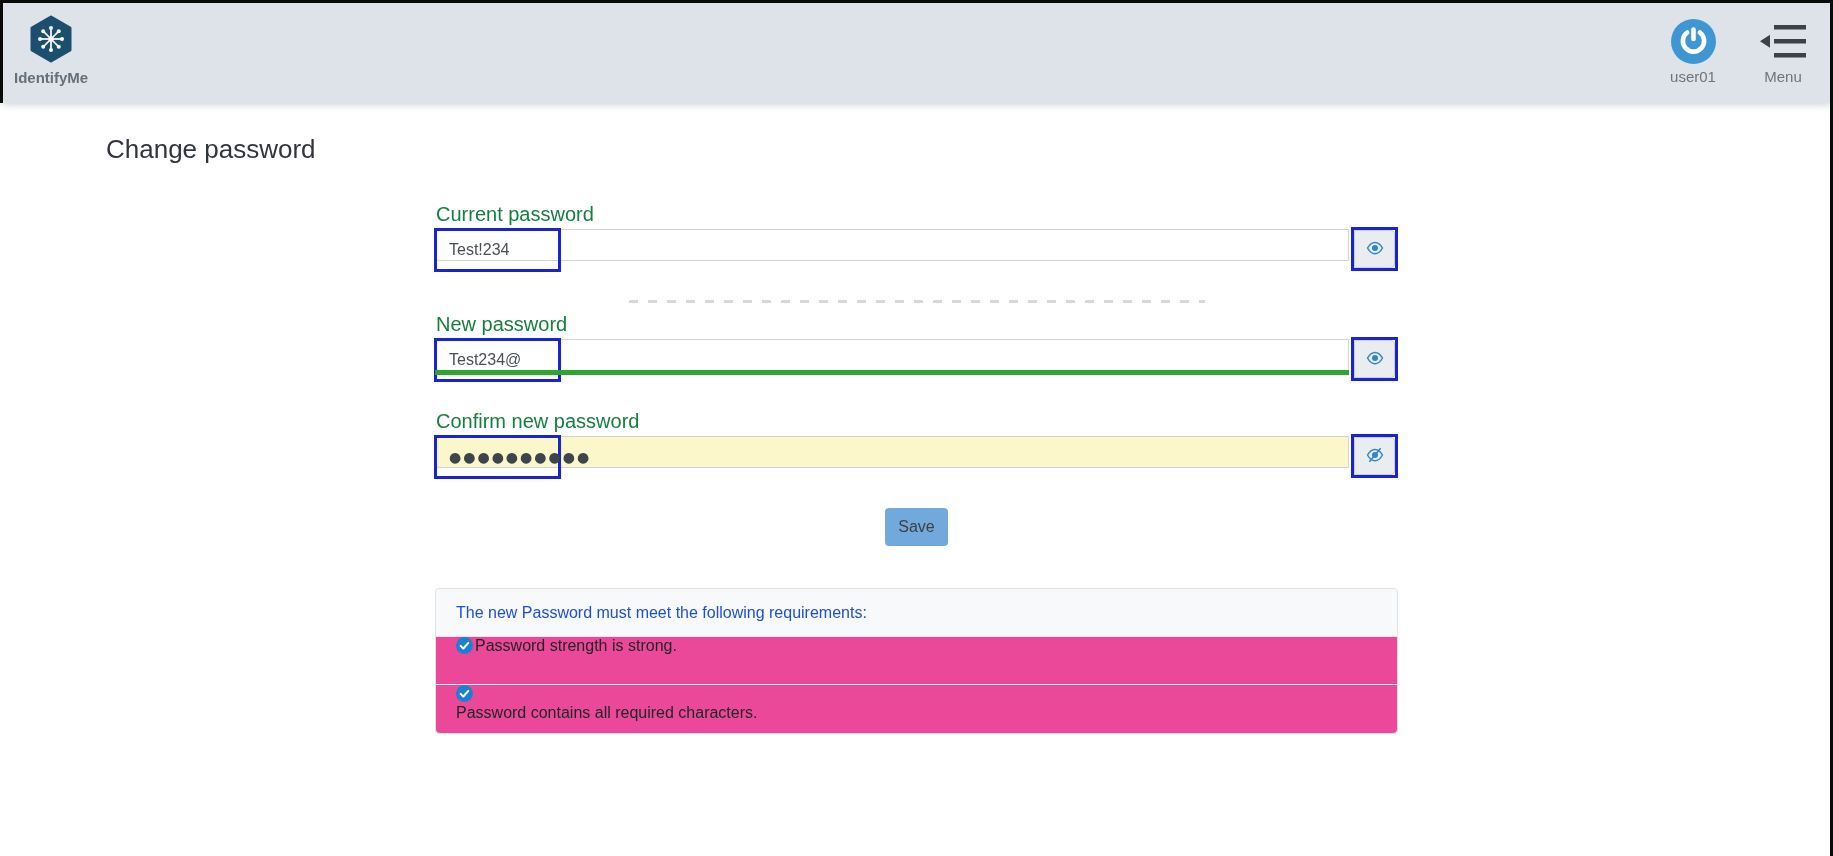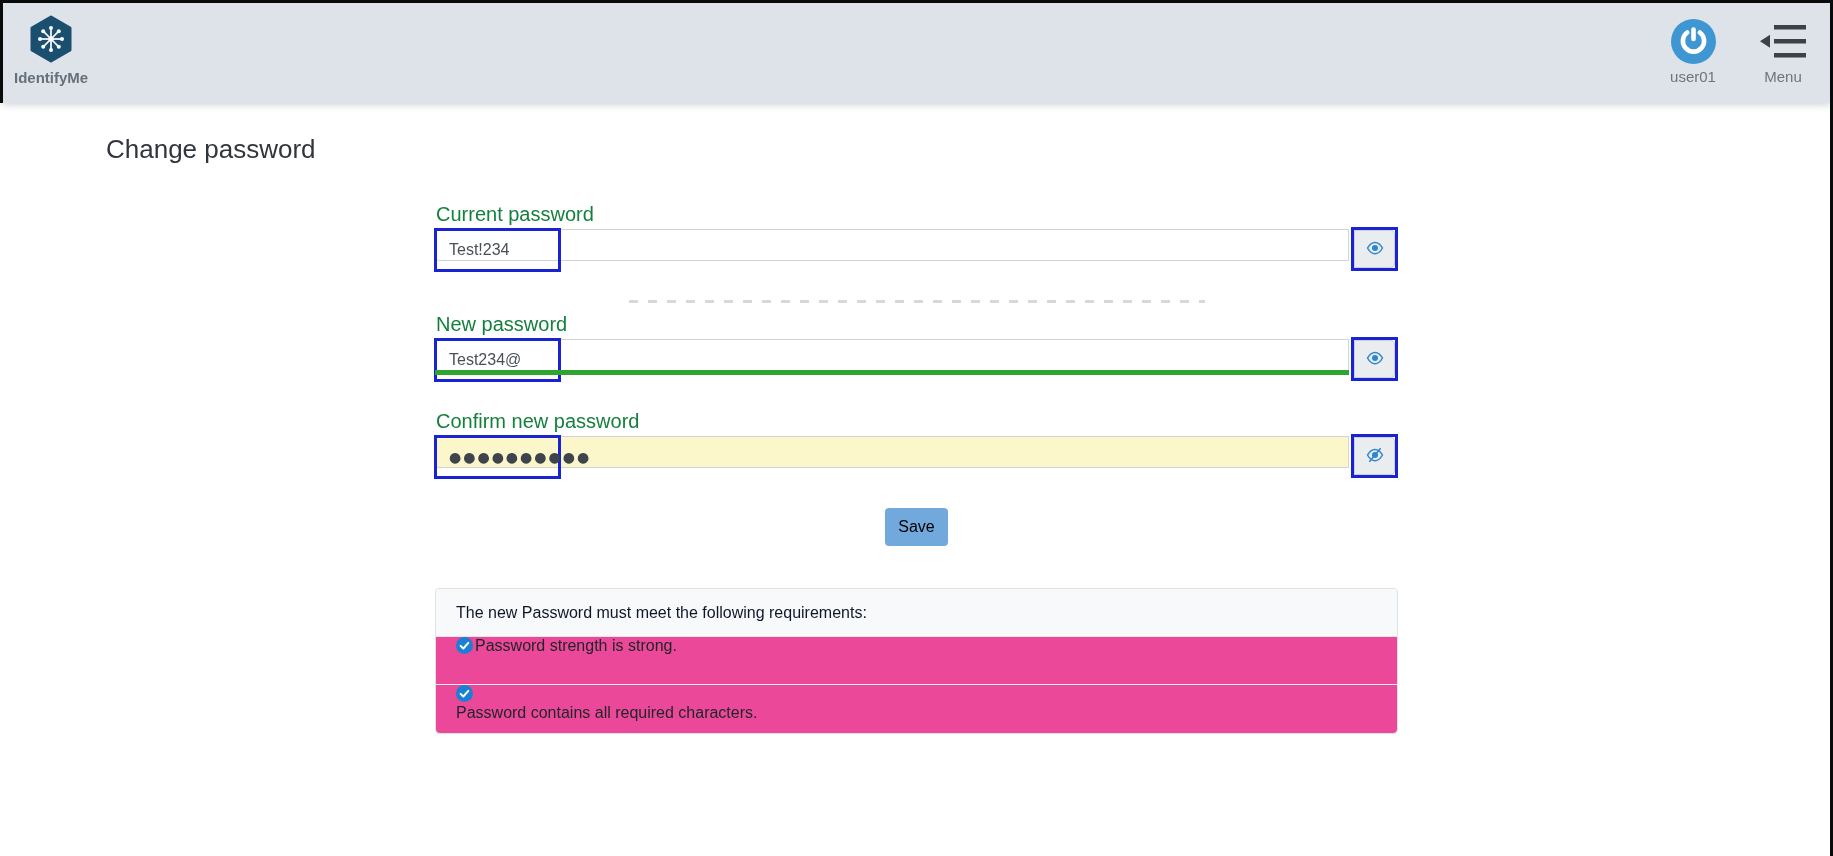--- a/index.html
+++ b/index.html
@@ -72,29 +72,29 @@
     width:calc(100% - 49px);background:var(--green);
   }
   hr.dashed{
     border:none;height:3px;width:576px;margin:39px auto 12px;
     background:repeating-linear-gradient(90deg,#d8d8d8 0 9px,transparent 9px 19px);
   }
   .gap-lg{margin-top:41px;}
   .save-row{display:flex;justify-content:center;margin-top:40px;}
   .save-btn{
     min-width:58px;height:38px;padding:0 13px;border:none;border-radius:4px;
-    background:var(--save);color:#000000;font-size:16px;cursor:pointer;
+    background:var(--save);color:#404040;font-size:16px;cursor:pointer;
     font-family:"Liberation Sans",sans-serif;
   }
 
   
   .req-panel{margin-top:42px;border:1px solid #dfe3e7;border-radius:4px;background:#fff;}
   .req-header{
     height:48px;display:flex;align-items:center;padding:0 20px;
-    background:#f8f9fa;border-bottom:1px solid #e3e7ea;font-size:16px;color:#0f172a;
+    background:#f8f9fa;border-bottom:1px solid #e3e7ea;font-size:16px;color:#1d4ed8;
     border-radius:4px 4px 0 0;
   }
   .req-row{
     height:48px;display:flex;align-items:flex-start;gap:2px;padding:0 20px;
     border-bottom:1px solid #eceef0;font-size:16px;color:#212529;background:#ec4899;
   }
   .req-row:last-child{border-bottom:none;border-radius:0 0 4px 4px;flex-direction:column;}
   .req-icon{width:17px;height:17px;display:inline-flex;}
   .req-icon svg{display:none;}
   .req-icon.met .i-met{display:block;}

